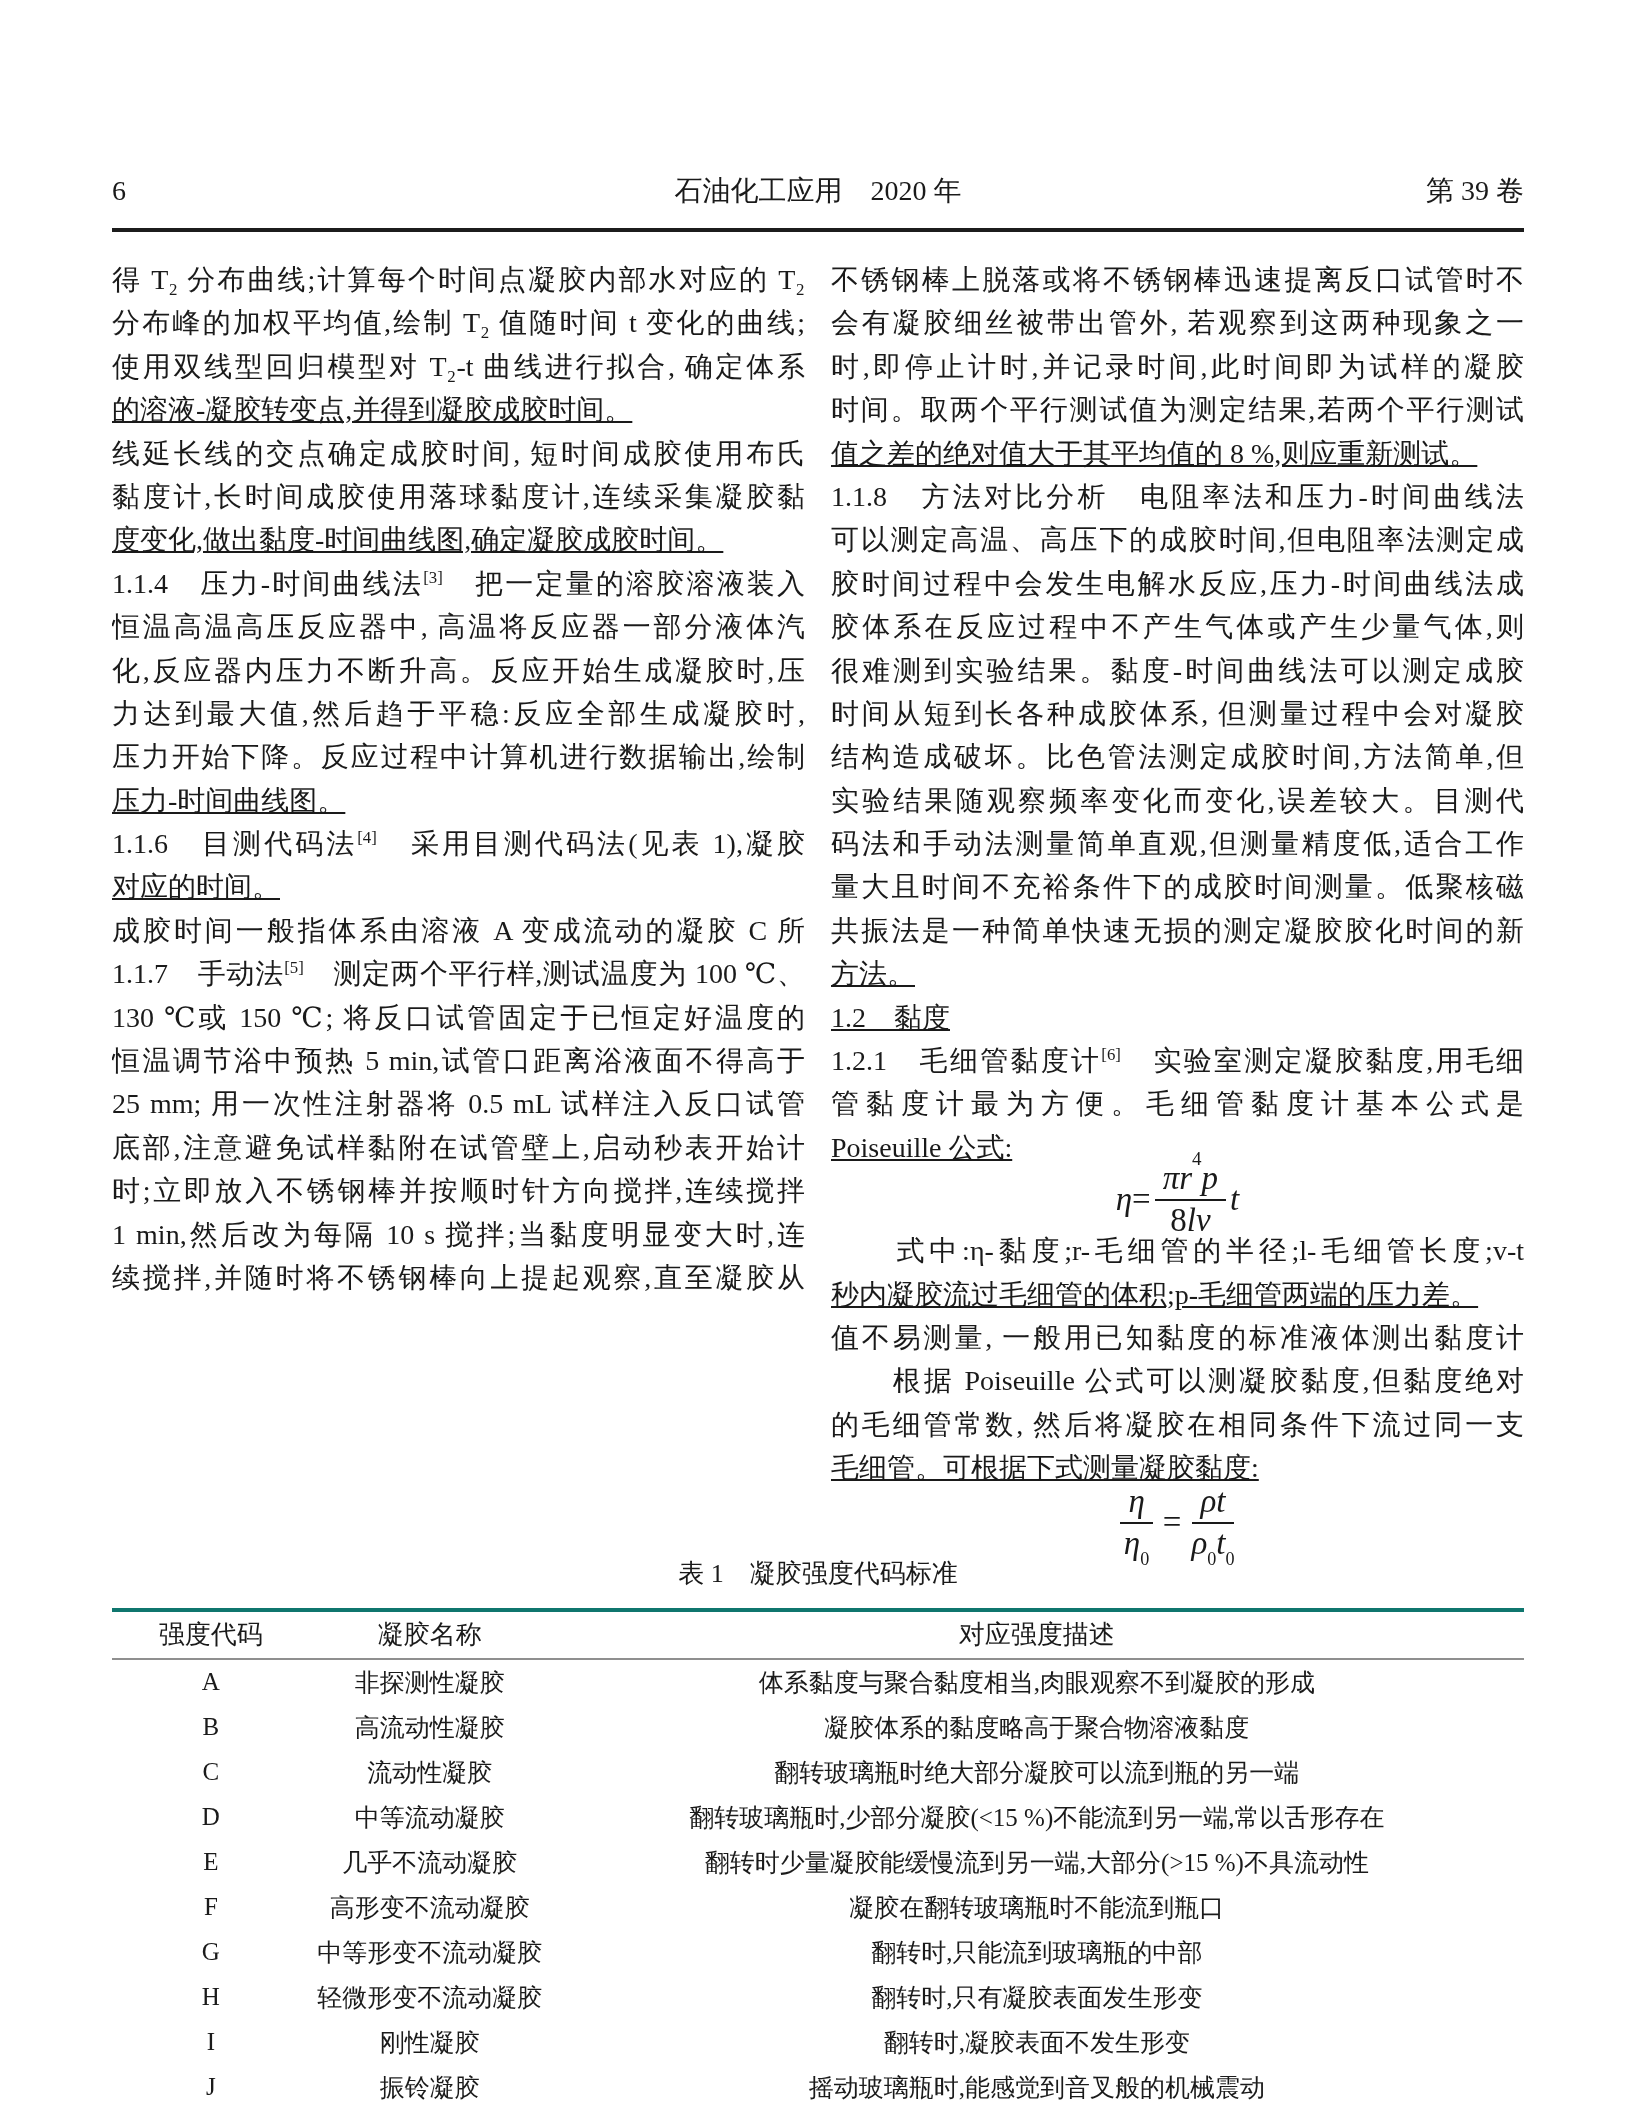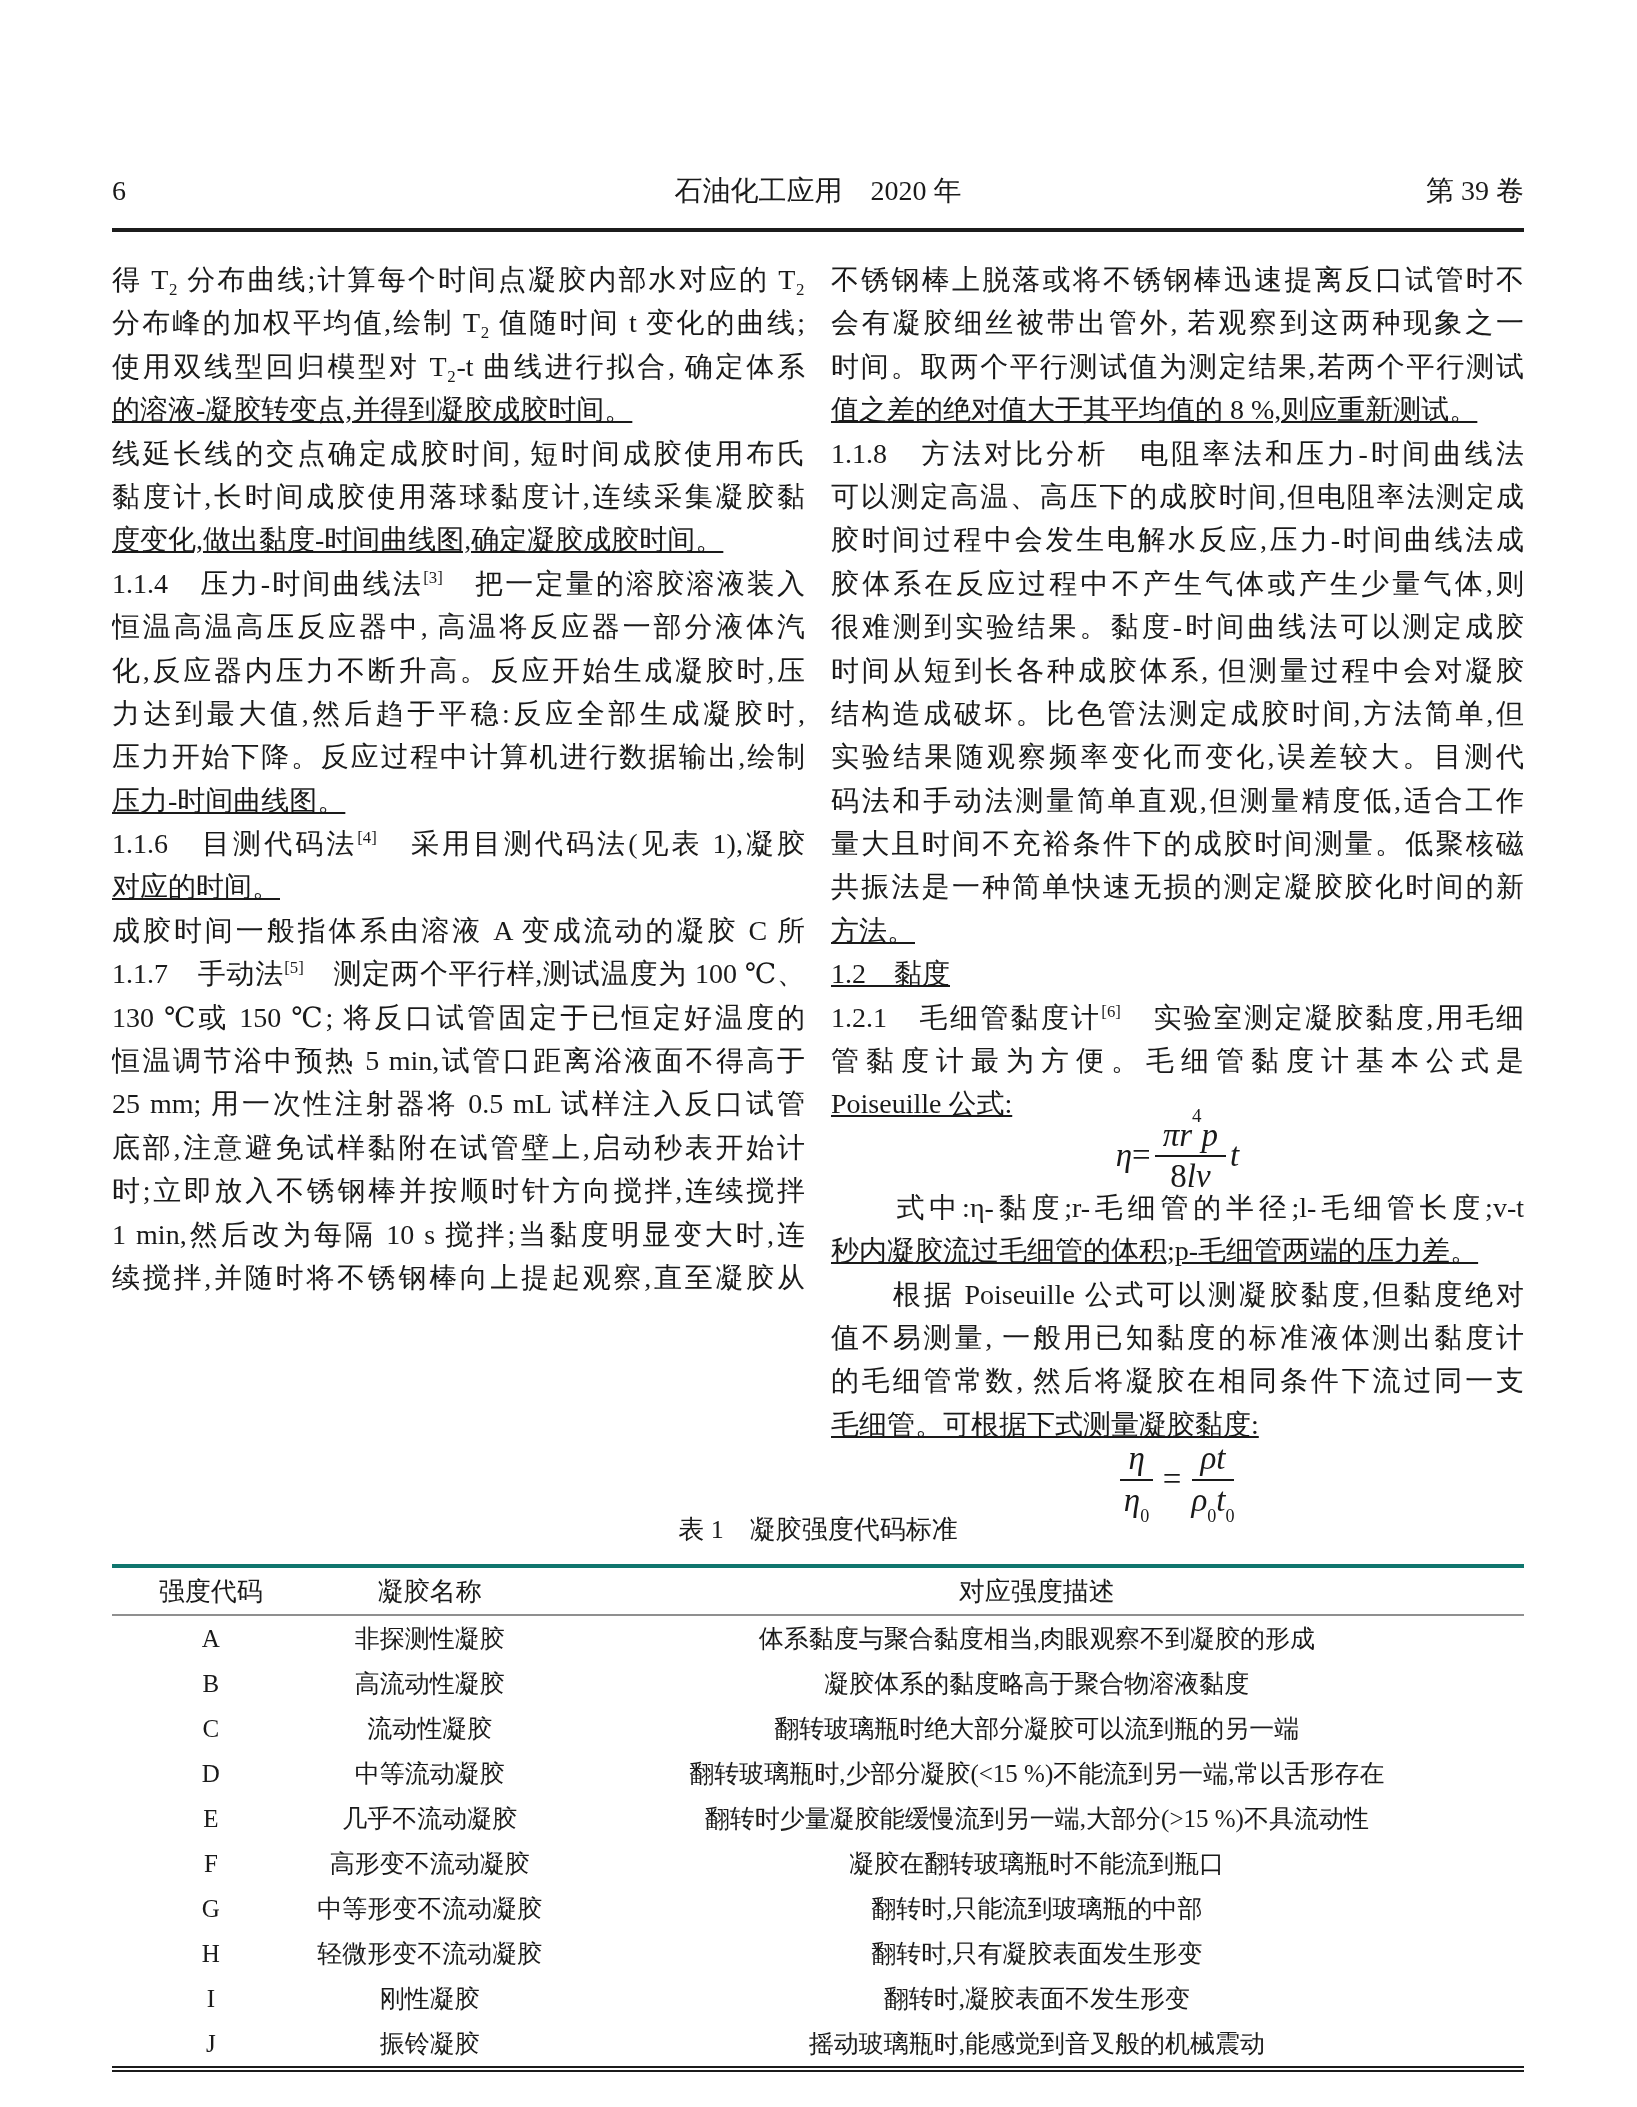--- a/index.html
+++ b/index.html
@@ -112,20 +112,21 @@
           <div class="line">1 min,然后改为每隔 10 s 搅拌;当黏度明显变大时,连</div>
           <div class="line">续搅拌,并随时将不锈钢棒向上提起观察,直至凝胶从</div>
         </div>
       </div>
 
     <div class="col">
       <div>
           <div class="para">
             <div class="line">不锈钢棒上脱落或将不锈钢棒迅速提离反口试管时不</div>
             <div class="line">会有凝胶细丝被带出管外, 若观察到这两种现象之一</div>
+            <div class="line">时,即停止计时,并记录时间,此时间即为试样的凝胶</div>
             <div class="line">时间。取两个平行测试值为测定结果,若两个平行测试</div>
             <div class="line lastline">值之差的绝对值大于其平均值的 8 %,则应重新测试。</div>
           </div>
           <div class="para">
             <div class="line">1.1.8　方法对比分析　电阻率法和压力-时间曲线法</div>
             <div class="line">可以测定高温、高压下的成胶时间,但电阻率法测定成</div>
             <div class="line">胶时间过程中会发生电解水反应,压力-时间曲线法成</div>
             <div class="line">胶体系在反应过程中不产生气体或产生少量气体,则</div>
             <div class="line">很难测到实验结果。黏度-时间曲线法可以测定成胶</div>
             <div class="line">时间从短到长各种成胶体系, 但测量过程中会对凝胶</div>
@@ -155,22 +156,22 @@
         </span>
         <span>t</span>
       </div>
 
       <div>
           <div class="para">
             <div class="line">　　式中:η-黏度;r-毛细管的半径;l-毛细管长度;v-t</div>
             <div class="line lastline">秒内凝胶流过毛细管的体积;p-毛细管两端的压力差。</div>
           </div>
           <div class="para">
+            <div class="line">值不易测量, 一般用已知黏度的标准液体测出黏度计</div>
             <div class="line">　　根据 Poiseuille 公式可以测凝胶黏度,但黏度绝对</div>
-            <div class="line">值不易测量, 一般用已知黏度的标准液体测出黏度计</div>
             <div class="line">的毛细管常数, 然后将凝胶在相同条件下流过同一支</div>
             <div class="line lastline">毛细管。可根据下式测量凝胶黏度:</div>
           </div>
         </div>
 
       <div class="formula f2">
         <span class="frac">
           <span class="num">η</span>
           <span class="den"><span>η</span><sub>0</sub></span>
         </span>

